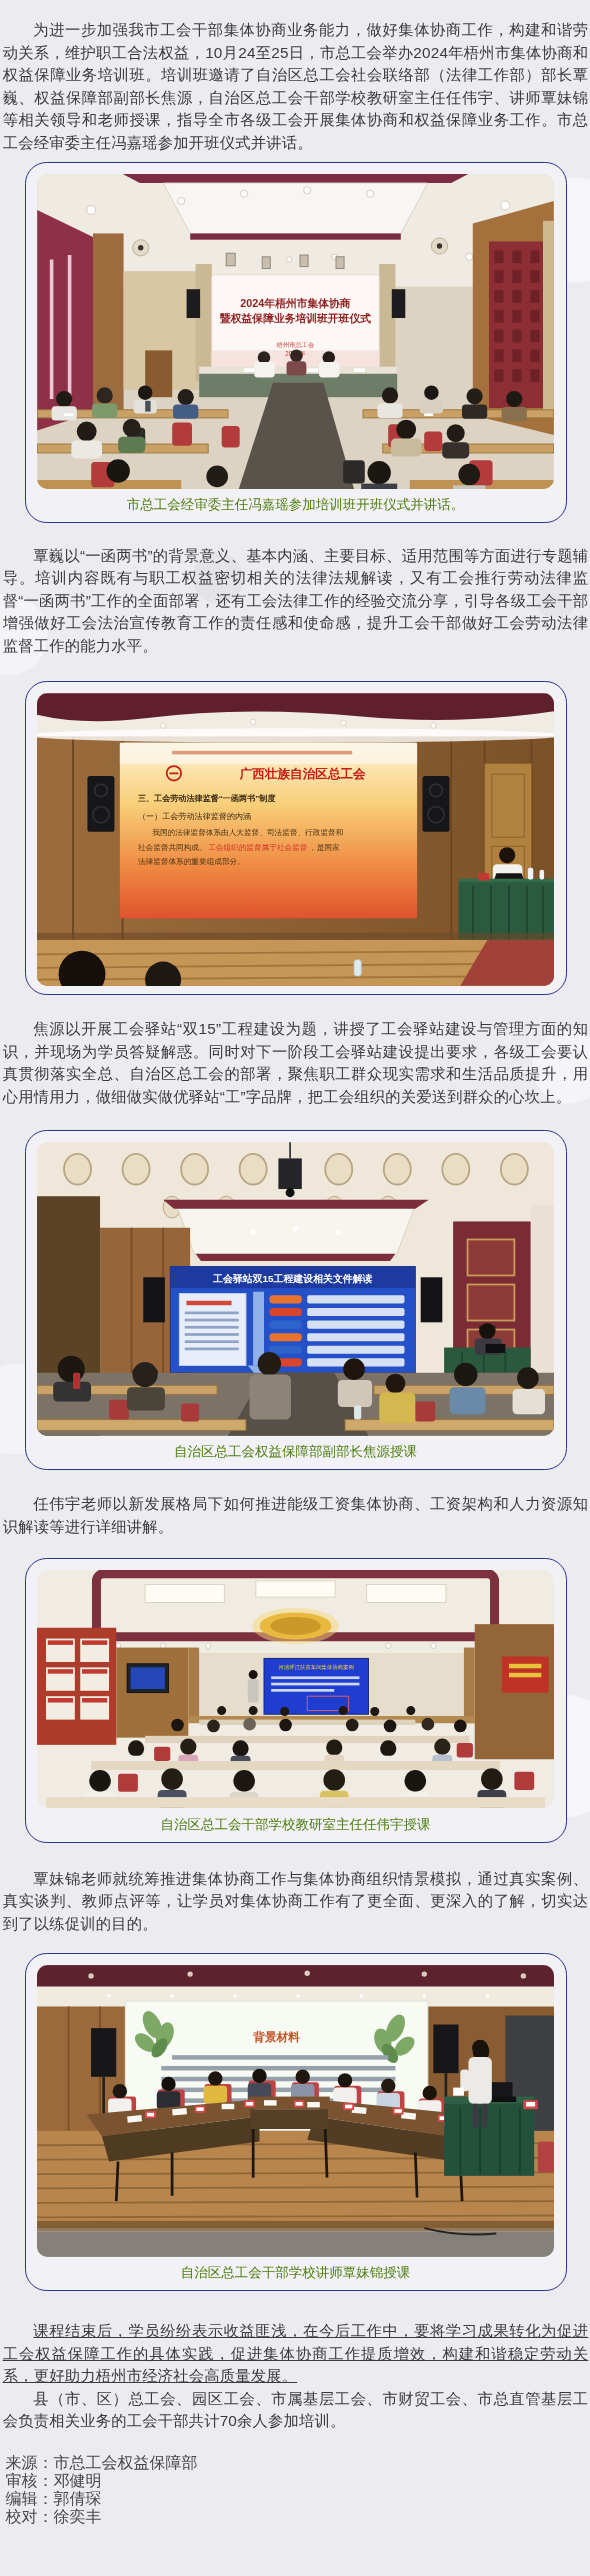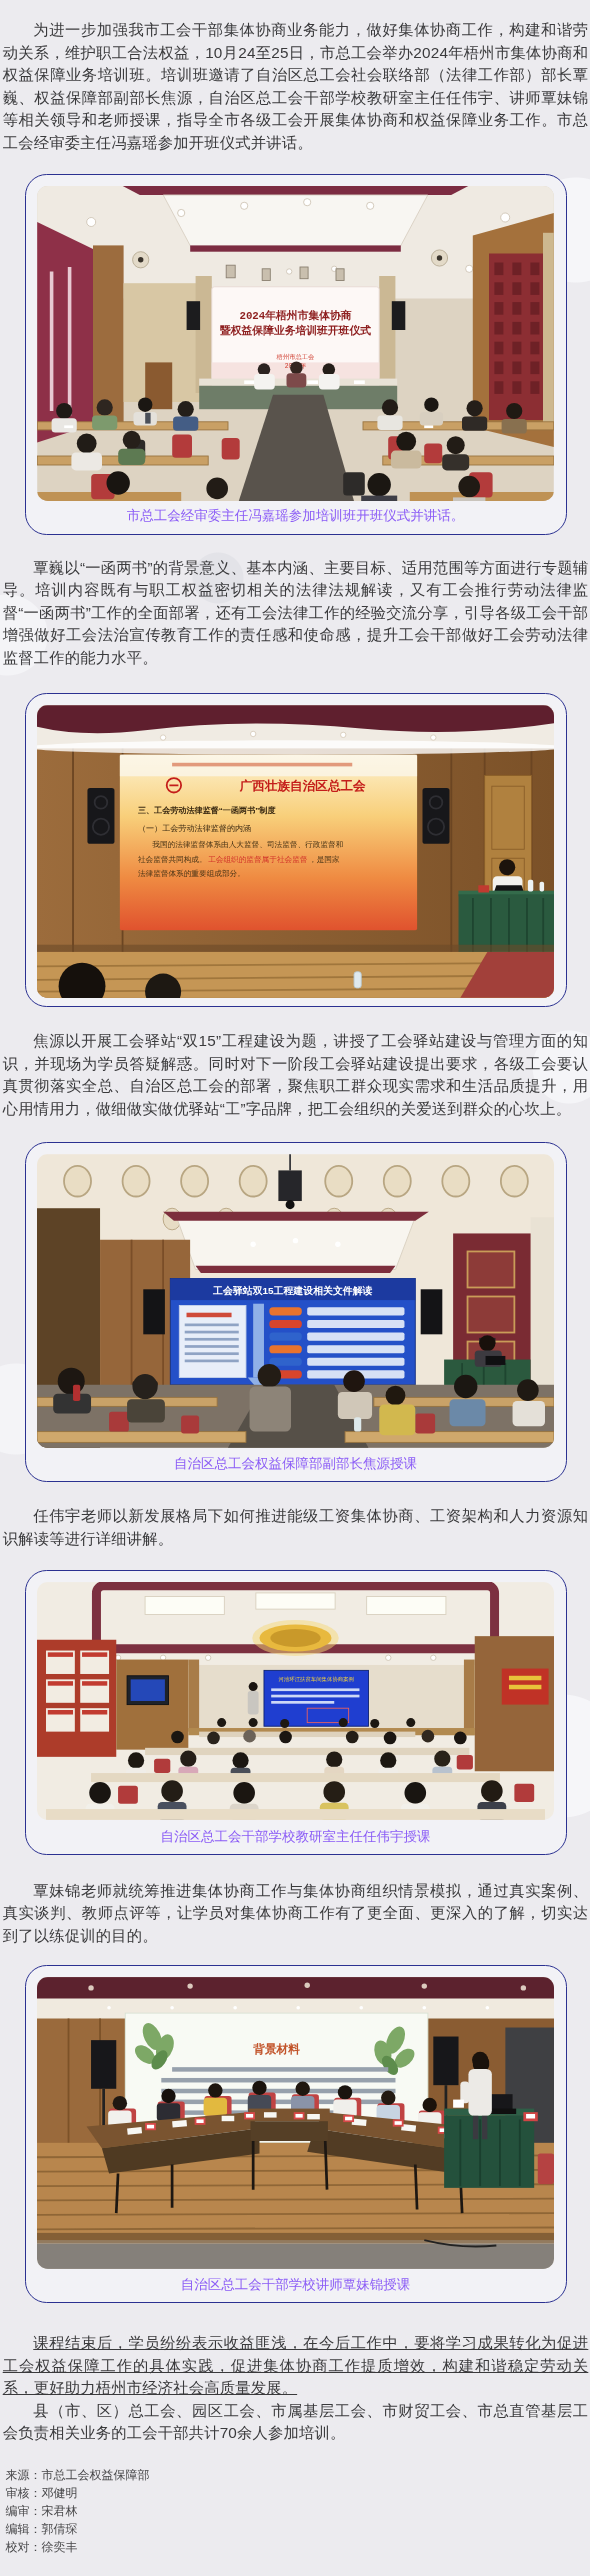--- a/index.html
+++ b/index.html
@@ -23,37 +23,37 @@
     text-indent:2em;text-align:justify;letter-spacing:0.2px;
   }
   .fig{
     width:542px;box-sizing:border-box;margin:0 auto;
     border:1.4px solid #2b3191;border-radius:21.6px;
     padding:10.8px 10.8px 8px;background:#f2f2f6;
   }
   .photo{width:517px;margin:0 auto;border-radius:10.8px;overflow:hidden;}
   .photo svg{display:block;}
   .cap{
-    margin:6.3px 1.8px 0;text-align:center;font-size:13.5px;line-height:19px;color:#8b5cf6;
+    margin:6.3px 1.8px 0;text-align:center;font-size:13.5px;line-height:19px;color:#4d7c0f;
   }
   .footer{margin:21px 0 0 5.4px;}
-  .fline{font-size:12px;line-height:18px;color:#48484a;}
+  .fline{font-size:16px;line-height:18px;color:#48484a;}
   .mtp1{padding-top:19px;}
   .mt14{margin-top:12.6px;} .mt20{margin-top:18px;} .mt22{margin-top:20px;}
   .mt24{margin-top:21.6px;} .mt26{margin-top:23.4px;} .mt27{margin-top:24px;}
   .mt28{margin-top:25px;} .mt32{margin-top:29px;text-decoration:underline;} .mt0{margin-top:0;}
 </style>
 </head>
 <body>
 
 <div class="page mtp1">
 
   <p class="para">为进一步加强我市工会干部集体协商业务能力，做好集体协商工作，构建和谐劳动关系，维护职工合法权益，10月24至25日，市总工会举办2024年梧州市集体协商和权益保障业务培训班。培训班邀请了自治区总工会社会联络部（法律工作部）部长覃巍、权益保障部副部长焦源，自治区总工会干部学校教研室主任任伟宇、讲师覃妹锦等相关领导和老师授课，指导全市各级工会开展集体协商和权益保障业务工作。市总工会经审委主任冯嘉瑶参加开班仪式并讲话。</p>
 
-  <figure class="fig mt14" style="margin-top:20px;font-family:Liberation Mono, monospace;">
+  <figure class="fig mt14" style="margin-top:8px;">
     <div class="photo">
       <svg viewBox="0 0 574 350" width="517" height="315" xmlns="http://www.w3.org/2000/svg">
         <rect width="574" height="350" fill="#ddd3c2"></rect>
         <rect width="574" height="125" fill="#efeae2"></rect>
         <polygon points="95,0 479,0 460,10 114,10" fill="#7c2c42"></polygon>
         <polygon points="140,10 434,10 402,70 172,70" fill="#f8f6f2" stroke="#d8cfc2"></polygon>
         <rect x="170" y="66" width="234" height="7" fill="#7c2c42"></rect>
         <g fill="#ffffff" stroke="#cfc5b5">
           <circle cx="160" cy="30" r="4"></circle>
             <circle cx="230" cy="22" r="4"></circle>
@@ -664,19 +664,18 @@
     </div>
     <figcaption class="cap">自治区总工会干部学校讲师覃妹锦授课</figcaption>
   </figure>
 
   <p class="para mt32">课程结束后，学员纷纷表示收益匪浅，在今后工作中，要将学习成果转化为促进工会权益保障工作的具体实践，促进集体协商工作提质增效，构建和谐稳定劳动关系，更好助力梧州市经济社会高质量发展。</p>
   <p class="para mt0">县（市、区）总工会、园区工会、市属基层工会、市财贸工会、市总直管基层工会负责相关业务的工会干部共计70余人参加培训。</p>
 
   <div class="footer">
     <div class="fline">来源：市总工会权益保障部</div>
     <div class="fline">审核：邓健明</div>
-    <div class="fline">编审：宋君林</div>
     <div class="fline">编辑：郭倩琛</div>
     <div class="fline">校对：徐奕丰</div>
   </div>
 
 </div>
 
 
 </body></html>

